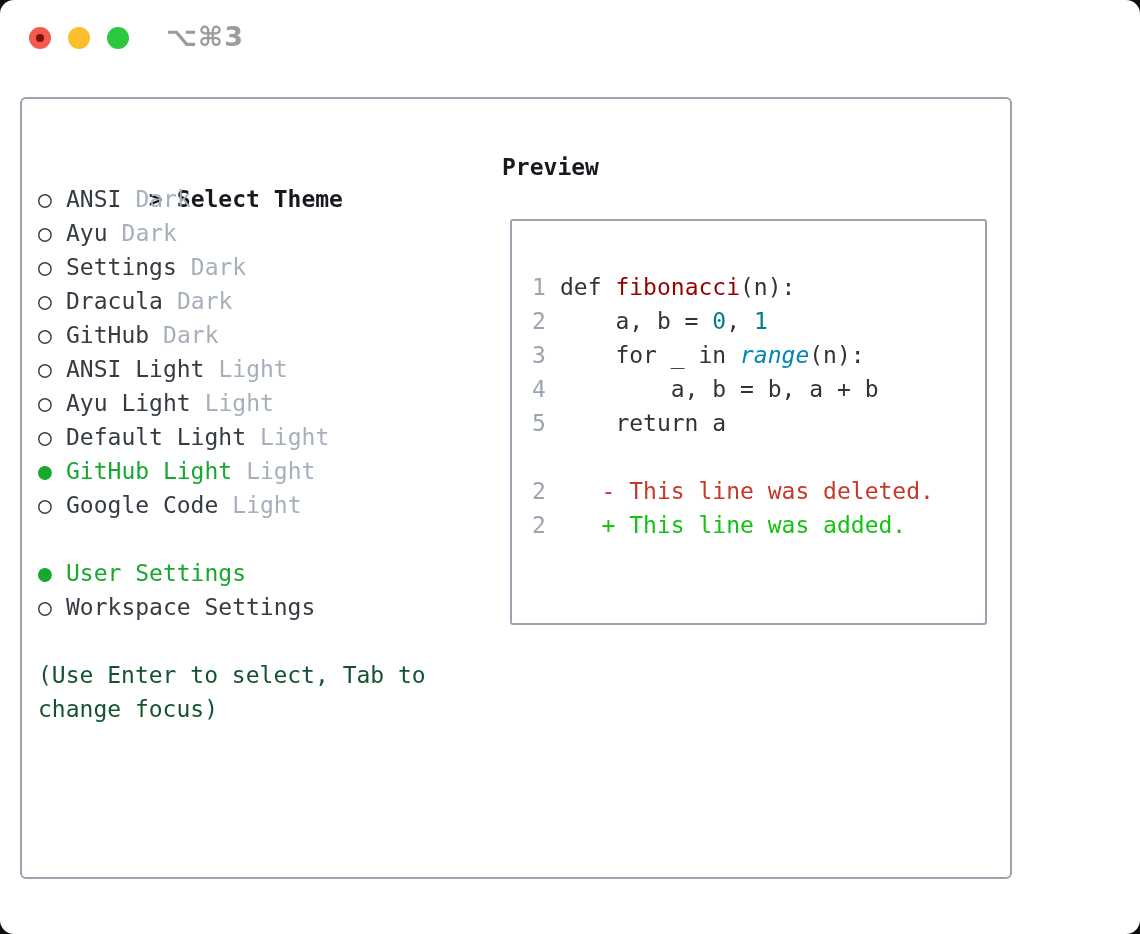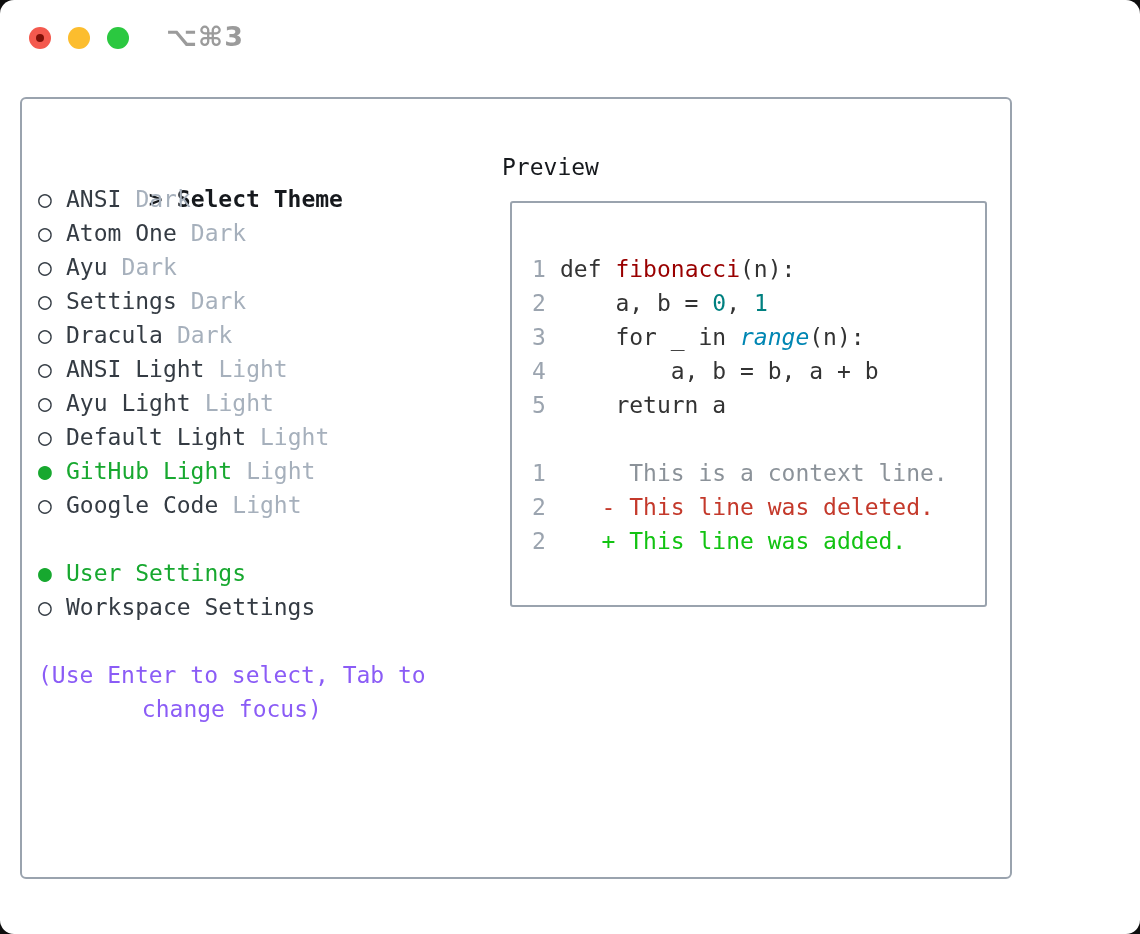--- a/index.html
+++ b/index.html
@@ -27,25 +27,25 @@
   .leftcol{position:absolute;left:16px;top:49px;font-size:23px;line-height:34px;color:#343b43;}
   .row{white-space:pre;height:34px;}
   .bullet{display:inline-block;width:28px;color:#3c434b;}
   .bullet.sel{color:#17a82f;}
   .caret{display:inline-block;width:28px;font-weight:bold;color:#16191d;}
   .hdr{font-weight:bold;color:#16191d;}
   .subhdr{color:#111418;}
   .name{color:#343b43;}
   .name.sel{color:#17a82f;}
   .tag{color:#a6b0bc;padding-left:14px;}
-  .hint{color:#8b5cf6;text-align:center;}
+  .hint{color:#14532d;}
   
-  .preview-title{position:absolute;left:480px;top:51px;font-size:23px;line-height:34px;font-weight:normal;color:#16191d;}
+  .preview-title{position:absolute;left:480px;top:51px;font-size:23px;line-height:34px;font-weight:bold;color:#16191d;}
   .preview-box{
-    position:absolute;left:488px;top:102px;width:477px;height:406px;
+    position:absolute;left:488px;top:120px;width:477px;height:406px;
     border:2px solid #9aa3ae;border-radius:3px;box-sizing:border-box;background:#fff;
   }
   .code{position:absolute;left:20px;top:49px;font-size:23px;line-height:34px;}
   .crow{white-space:pre;height:34px;}
   .ln{display:inline-block;width:28px;color:#9ba4af;}
   .tok-code{color:#333333;}
   .tok-func{color:#990000;}
   .tok-num{color:#008080;}
   .tok-builtin{color:#0086b3;font-style:italic;}
   .tok-ctx{color:#8b9299;}
@@ -67,24 +67,24 @@
   </div>
 
   <div class="panel">
 
     <div class="leftcol">
       <div class="row">
         <span class="caret">&gt;</span><span class="hdr">Select Theme</span>
       </div>
       <div id="theme-items">
           <div class="row"><span class="bullet">○</span><span class="name">ANSI</span><span class="tag">Dark</span></div>
-          <div class="row"><span class="bullet">○</span><span class="name">Atom One</span><span class="tag">Dark</span></div>
           <div class="row"><span class="bullet">○</span><span class="name">Ayu</span><span class="tag">Dark</span></div>
           <div class="row"><span class="bullet">○</span><span class="name">Settings</span><span class="tag">Dark</span></div>
           <div class="row"><span class="bullet">○</span><span class="name">Dracula</span><span class="tag">Dark</span></div>
+          <div class="row"><span class="bullet">○</span><span class="name">GitHub</span><span class="tag">Dark</span></div>
           <div class="row"><span class="bullet">○</span><span class="name">ANSI Light</span><span class="tag">Light</span></div>
           <div class="row"><span class="bullet">○</span><span class="name">Ayu Light</span><span class="tag">Light</span></div>
           <div class="row"><span class="bullet">○</span><span class="name">Default Light</span><span class="tag">Light</span></div>
           <div class="row"><span class="bullet sel">●</span><span class="name sel">GitHub Light</span><span class="tag">Light</span></div>
           <div class="row"><span class="bullet">○</span><span class="name">Google Code</span><span class="tag">Light</span></div>
         </div>
       <div class="row"></div>
       <div id="apply-options">
           <div class="row"><span class="bullet sel">●</span><span class="name sel">User Settings</span></div>
           <div class="row"><span class="bullet">○</span><span class="name">Workspace Settings</span></div>
@@ -97,20 +97,19 @@
     <div class="preview-title">Preview</div>
 
     <div class="preview-box">
       <div class="code" id="code">
           <div class="crow"><span class="ln">1</span><span class="tok-code">def </span><span class="tok-func">fibonacci</span><span class="tok-code">(n):</span></div>
           <div class="crow"><span class="ln">2</span><span class="tok-code">    a, b = </span><span class="tok-num">0</span><span class="tok-code">, </span><span class="tok-num">1</span></div>
           <div class="crow"><span class="ln">3</span><span class="tok-code">    for _ in </span><span class="tok-builtin">range</span><span class="tok-code">(n):</span></div>
           <div class="crow"><span class="ln">4</span><span class="tok-code">        a, b = b, a + b</span></div>
           <div class="crow"><span class="ln">5</span><span class="tok-code">    return a</span></div>
           <div class="crow"><span class="ln"></span></div>
-          <div class="crow"><span class="ln">1</span><span class="tok-ctx">     This is a context line.</span></div>
           <div class="crow"><span class="ln">2</span><span class="tok-del">   - This line was deleted.</span></div>
           <div class="crow"><span class="ln">2</span><span class="tok-add">   + This line was added.</span></div>
         </div>
     </div>
 
   </div>
 </div>
 
 </body></html>

